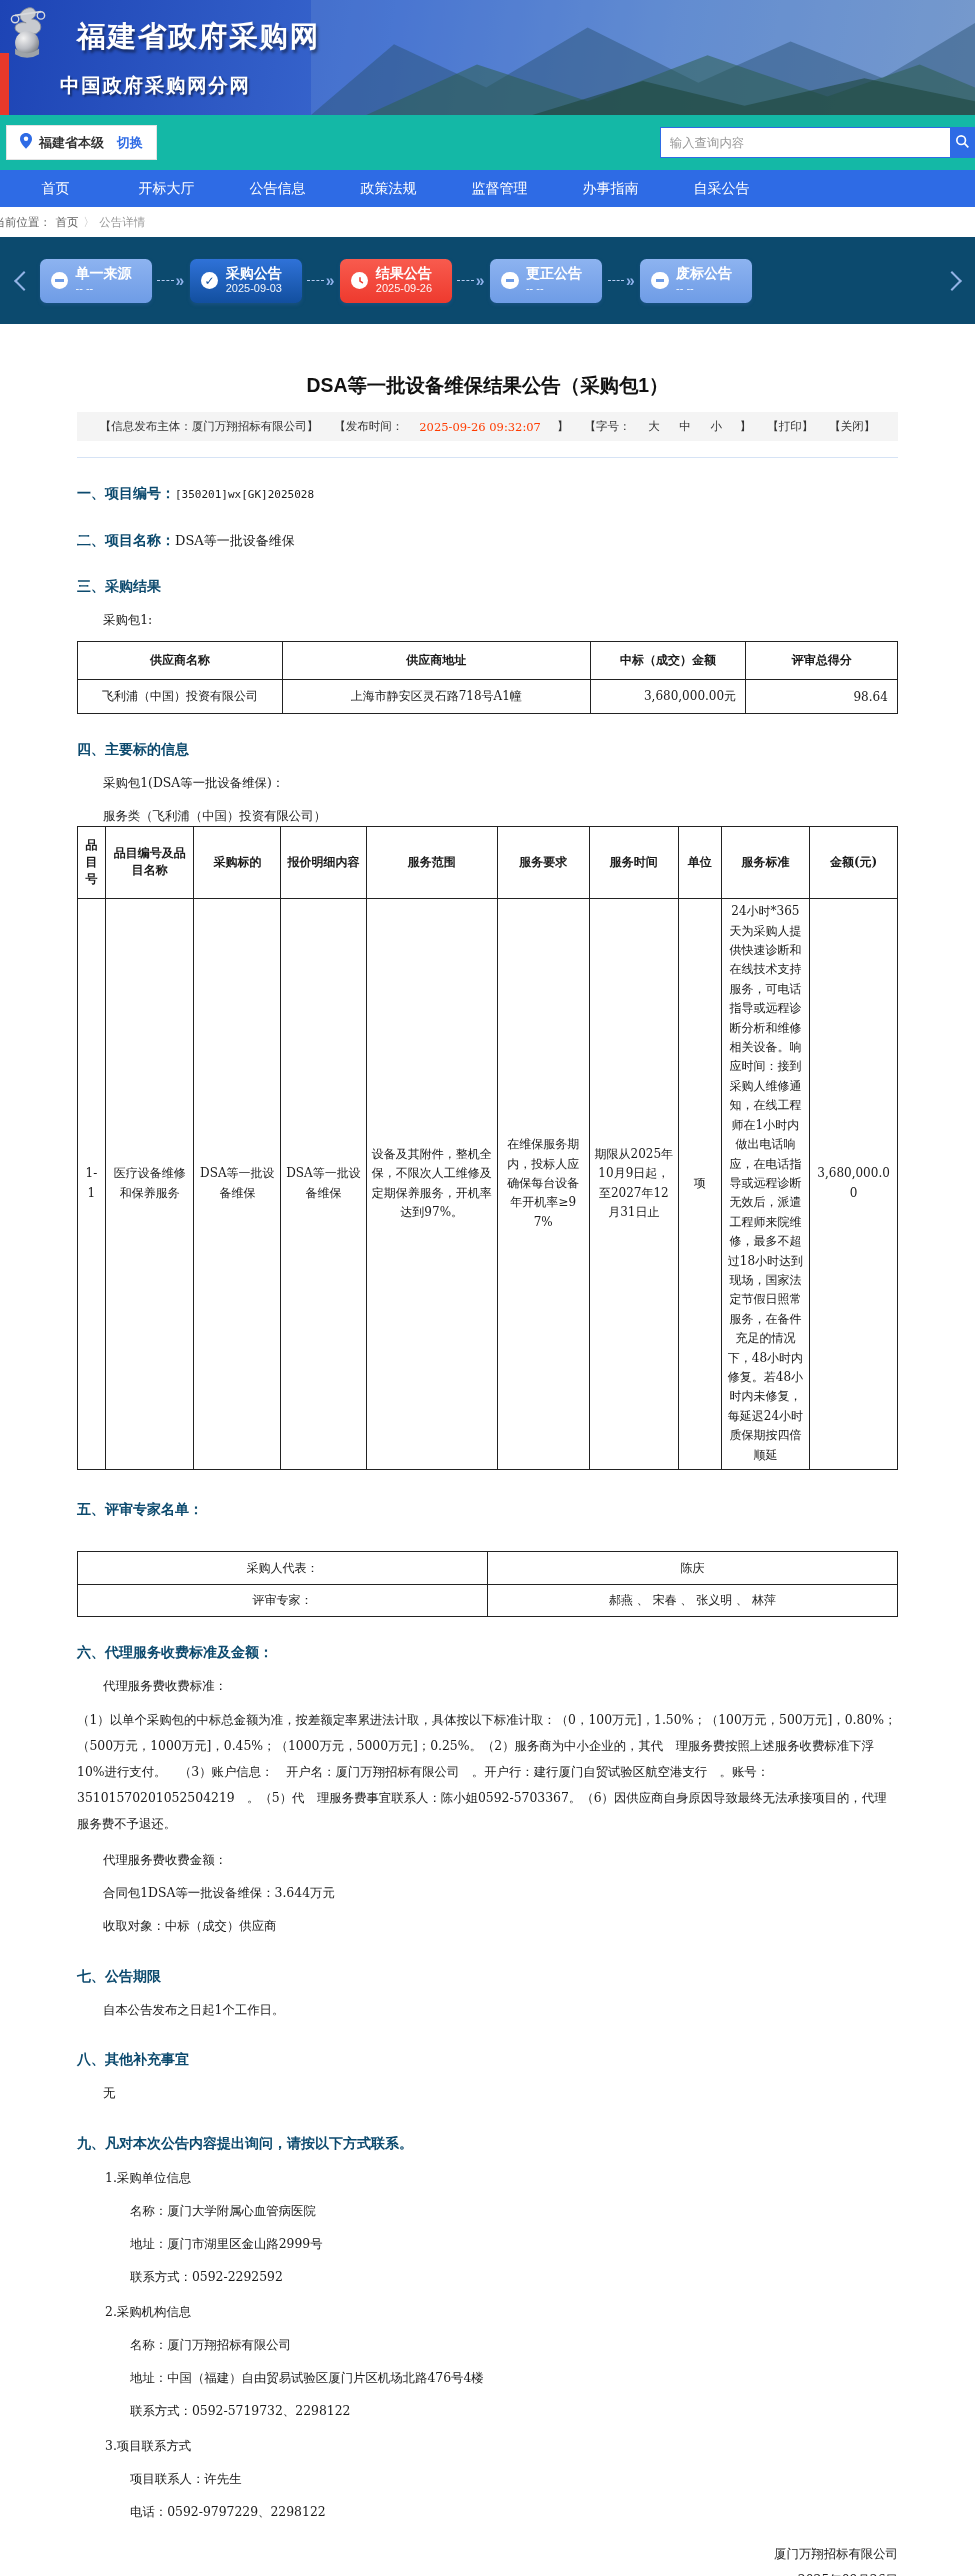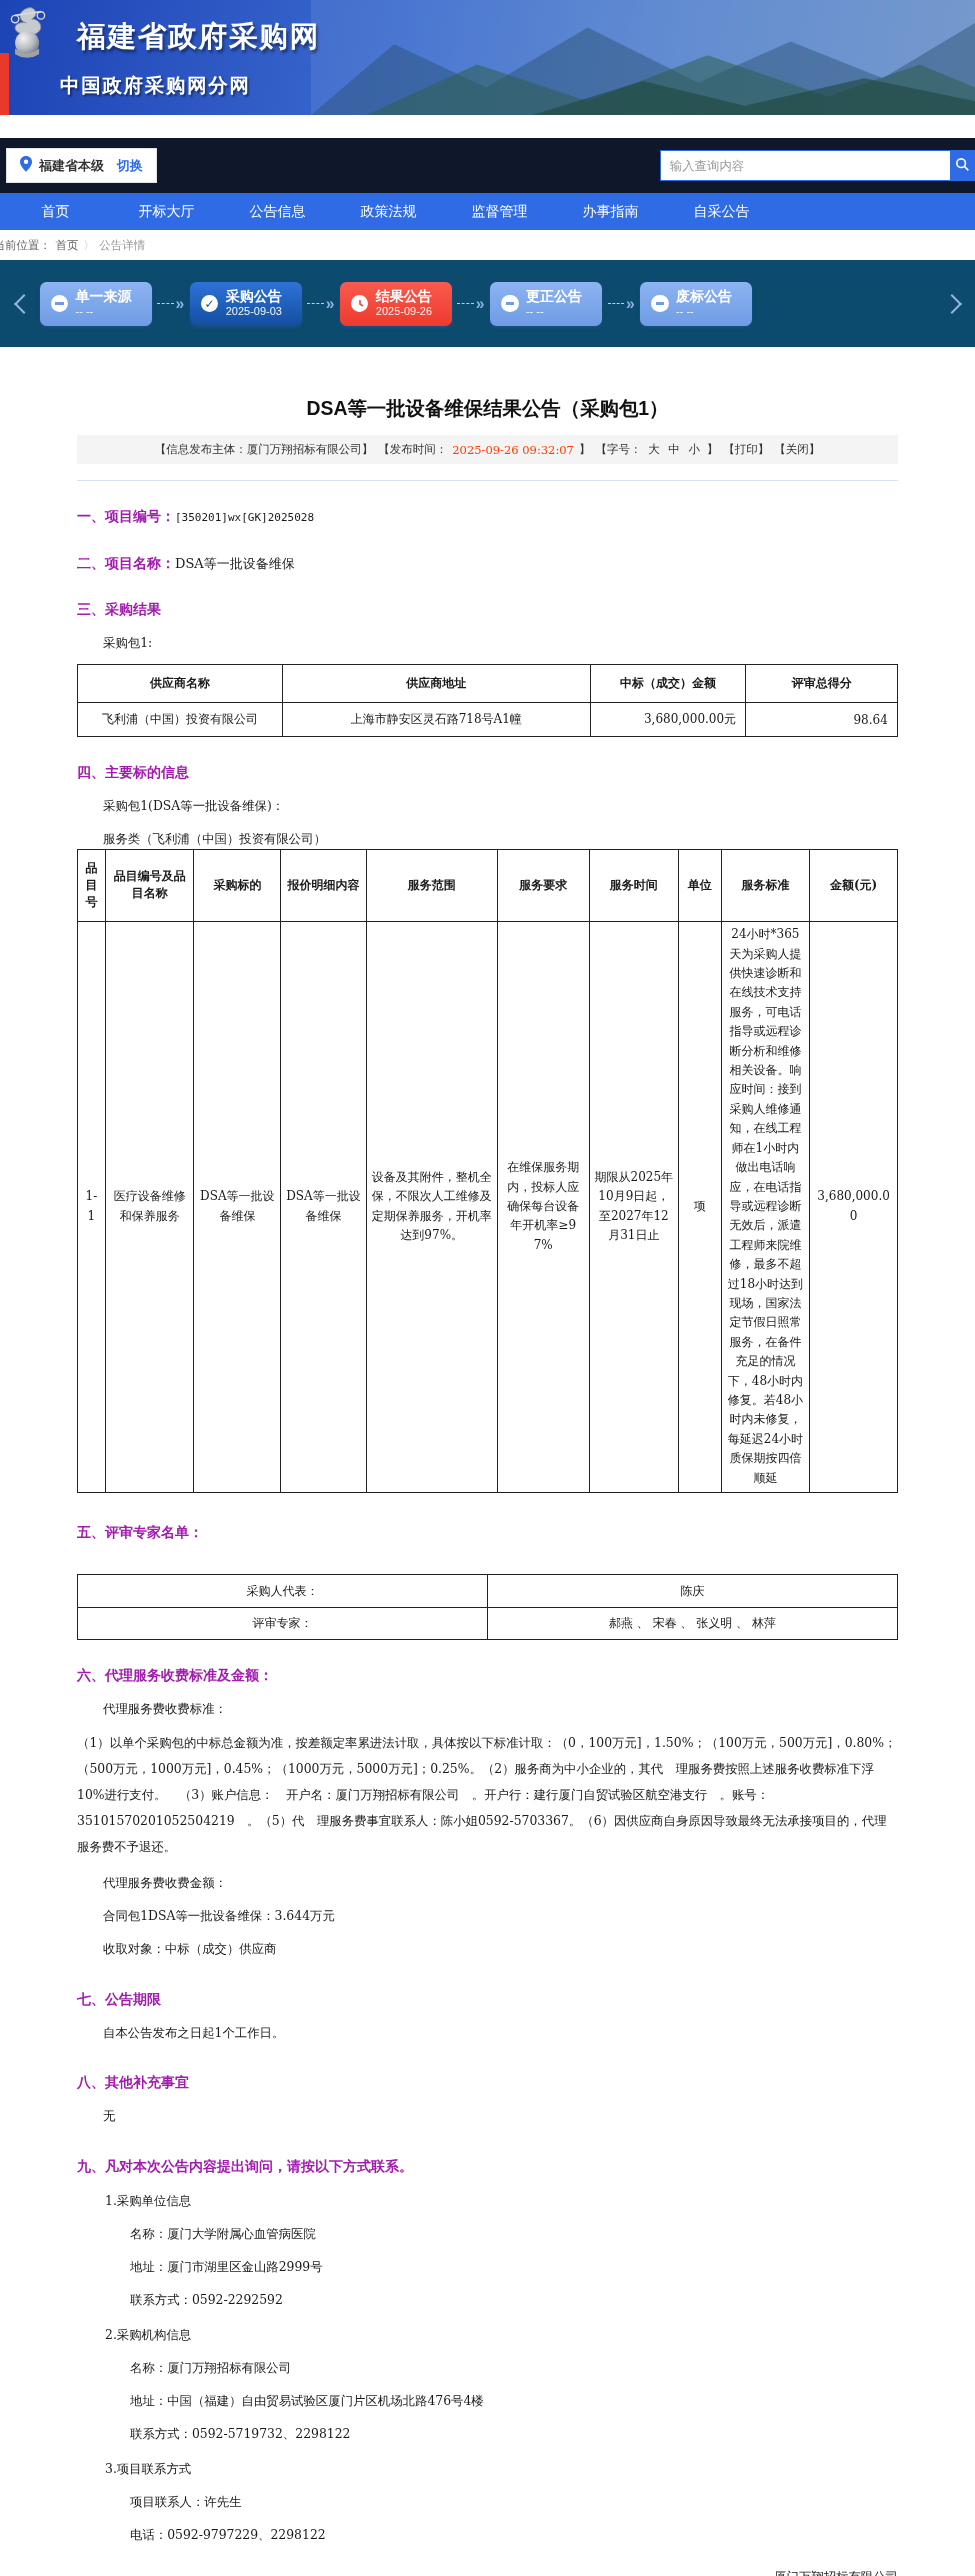--- a/index.html
+++ b/index.html
@@ -12,21 +12,21 @@
     background:linear-gradient(100deg,#1d44b5 0%,#3a68cf 40%,#5b86cf 68%,#7698c9 100%);
     overflow:hidden;}
   .mountains{position:absolute;right:0;top:0;height:115px;width:664px;}
   .logo-wrap{position:absolute;left:3.7px;top:5.5px;width:48px;height:52px;}
   .red-stripe{position:absolute;left:0;top:53px;width:9.2px;height:63px;background:#e8392b;}
   .site-title{position:absolute;left:77px;top:16.6px;color:#fff;font-size:28.6px;font-weight:bold;
     letter-spacing:1.8px;text-shadow:1.8px 2.8px 2.8px rgba(0,0,0,.45);}
   .site-subtitle{position:absolute;left:60px;top:72px;color:#fff;font-size:19.4px;font-weight:bold;
     letter-spacing:1.8px;text-shadow:1.8px 1.8px 1.8px rgba(0,0,0,.45);}
   
-  .toolbar-row{height:55px;display:flex;align-items:center;background:#0f172a;margin-top:23px;}
+  .toolbar-row{height:55px;display:flex;align-items:center;background:#14b8a6;}
   .location-box{margin-left:5.5px;height:33px;border:0.9px solid #e3e3e3;display:flex;align-items:center;
     padding:0 13px;gap:7.4px;background:#fff;}
   .location-label{font-size:13px;font-weight:bold;color:#333;}
   .switch-link{font-size:13px;color:#2e6be5;font-weight:bold;margin-left:5.5px;cursor:pointer;}
   .search-group{margin-left:auto;margin-right:0;display:flex;align-items:center;}
   .search-input{width:271px;height:29.5px;border:0.9px solid #2e6be5;border-right:none;outline:none;
     padding:0 9.2px;font-size:12.4px;color:#333;}
   .search-input::placeholder{color:#999;}
   .search-btn{width:25px;height:31px;background:#2e6be5;border:none;display:flex;align-items:center;
     justify-content:center;cursor:pointer;}
@@ -58,27 +58,27 @@
   .step-label{font-size:14px;font-weight:bold;}
   .step-date{font-size:11px;opacity:.95;}
   .step-arrow{display:flex;align-items:center;margin:0 5.5px;flex:none;}
   .arrow-dash{width:16.6px;border-top:1.8px dashed #b7cdf2;display:inline-block;}
   .arrow-head{color:#8fb2ec;font-size:15.7px;font-weight:bold;margin-left:1.8px;line-height:1;}
   
   .content{padding:0 77px;font-family:"DejaVu Serif","Liberation Serif",serif;font-size:12.4px;color:#1a1a1a;}
   .doc-title{margin-top:48px;text-align:center;font-size:19.4px;font-weight:bold;color:#111;
     font-family:"Liberation Sans","DejaVu Sans",sans-serif;}
   .meta-bar{margin-top:8px;height:29.5px;background:#f4f4f4;display:flex;align-items:center;
-    justify-content:center;font-size:11.5px;color:#333;gap:5px;white-space:nowrap;}
+    justify-content:center;font-size:11.5px;color:#333;gap:16px;white-space:nowrap;}
   .meta-red{color:#ff3c00;}
   .meta-link{cursor:pointer;}
   .meta-font-opt{cursor:pointer;margin:0 1.8px;}
   .blue-divider{margin-top:15.7px;border:none;border-top:1.8px solid #d6e3f5;}
   .sec-line{margin-top:25px;line-height:20px;}
-  .sec-h{font-weight:bold;font-size:14px;color:#a21caf;font-family:"Liberation Sans","DejaVu Sans",sans-serif;}
+  .sec-h{font-weight:bold;font-size:14px;color:#0c4a6e;font-family:"Liberation Sans","DejaVu Sans",sans-serif;}
   .sec-v{font-size:13px;}
   .mono{font-family:"DejaVu Sans Mono",monospace;font-size:11px;}
   .sub-line{margin:13px 0 0 26px;line-height:20px;font-size:12.4px;}
   .para{margin-top:11px;line-height:26px;font-size:12.4px;}
   
   table{border-collapse:collapse;width:100%;table-layout:fixed;}
   .result-table{margin-top:11px;border-radius:20px;}
   .result-table th,.result-table td{border:0.9px solid #222;font-size:12px;text-align:center;padding:5.5px 3.7px;}
   .result-table th{height:26px;font-weight:bold;}
   .result-table td{height:22px;}

